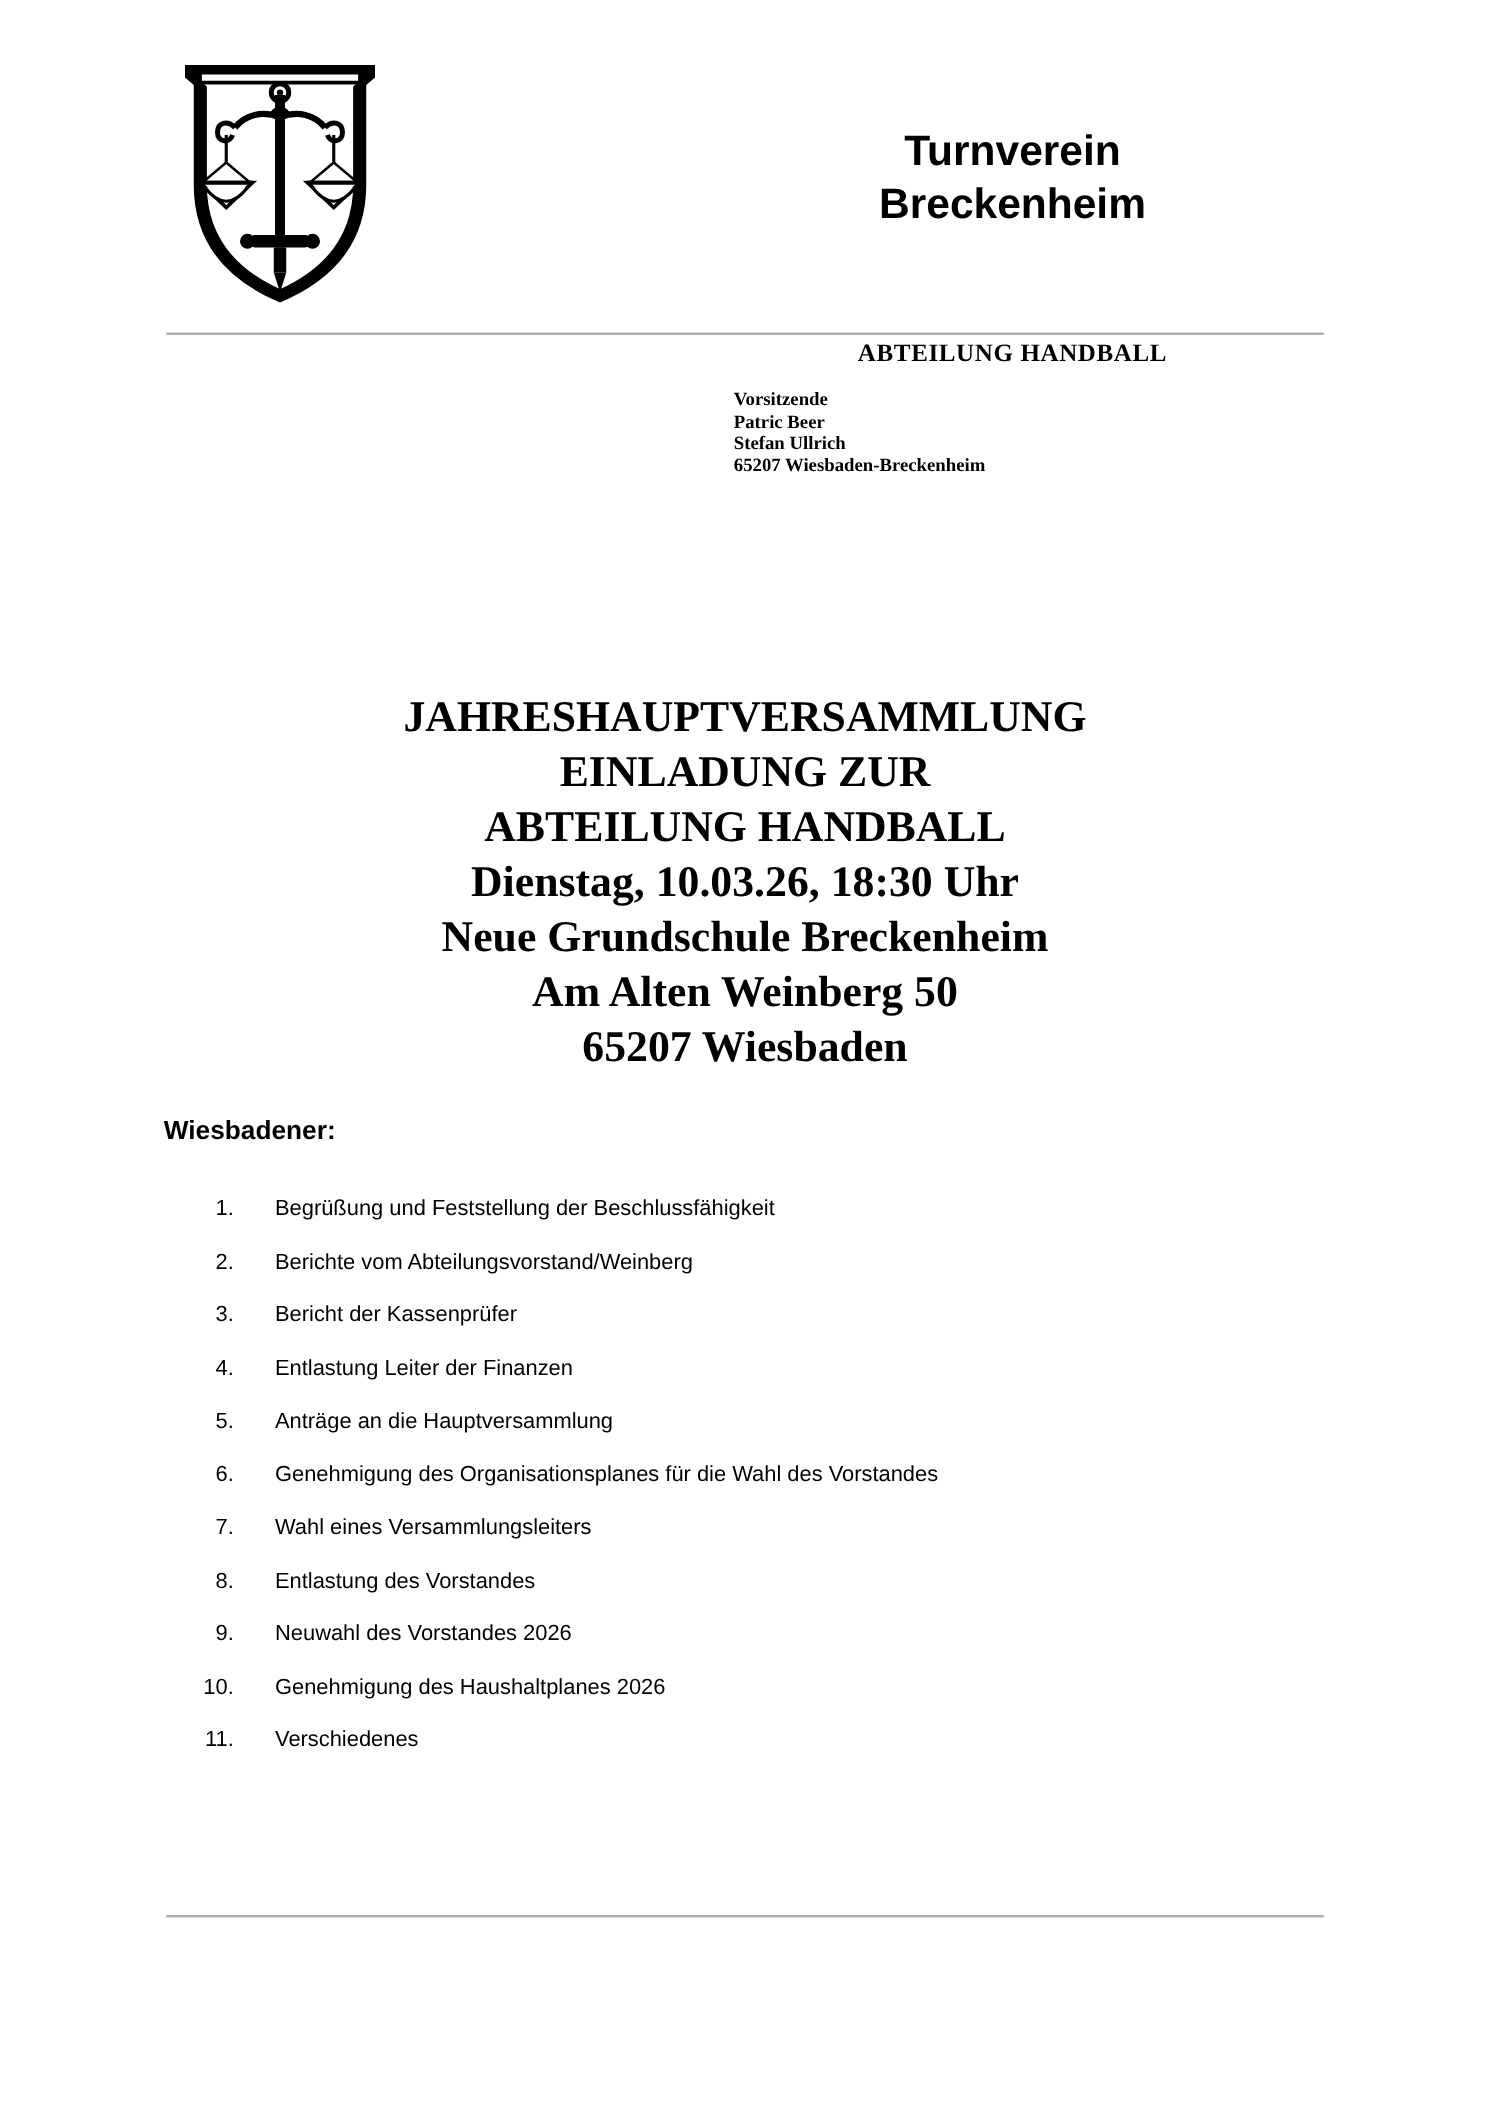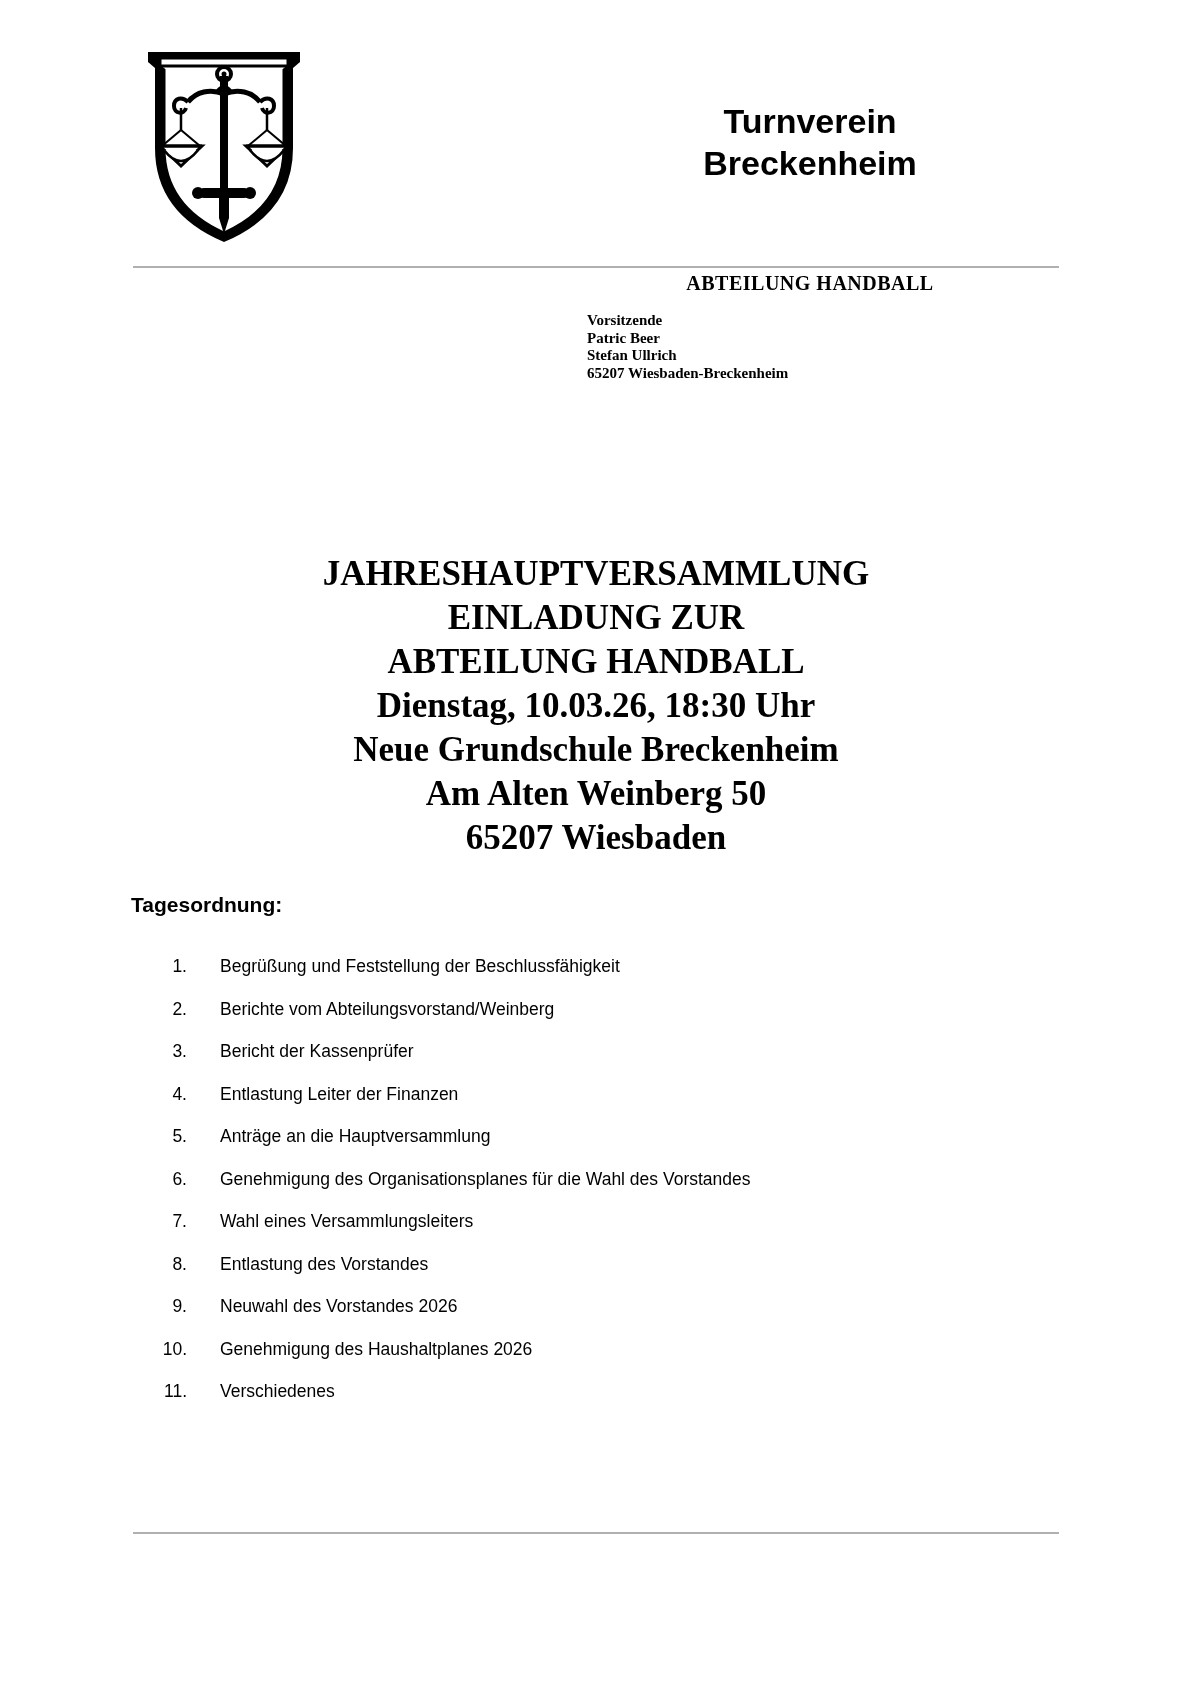--- a/index.html
+++ b/index.html
@@ -225,21 +225,21 @@
   <div class="title-block">
     <div class="ln">JAHRESHAUPTVERSAMMLUNG</div>
     <div class="ln">EINLADUNG ZUR</div>
     <div class="ln">ABTEILUNG HANDBALL</div>
     <div class="ln">Dienstag, 10.03.26, 18:30 Uhr</div>
     <div class="ln">Neue Grundschule Breckenheim</div>
     <div class="ln">Am Alten Weinberg 50</div>
     <div class="ln">65207 Wiesbaden</div>
   </div>
 
-  <div class="agenda-heading">Tagesordnung:</div>
+  <div class="agenda-heading">Wiesbadener:</div>
 
   <ol class="agenda-list">
     <li>
       <span class="num">1.</span>
       <span class="txt">Begrüßung und Feststellung der Beschlussfähigkeit</span>
     </li>
     <li>
       <span class="num">2.</span>
       <span class="txt">Berichte vom Abteilungsvorstand/Weinberg</span>
     </li>

